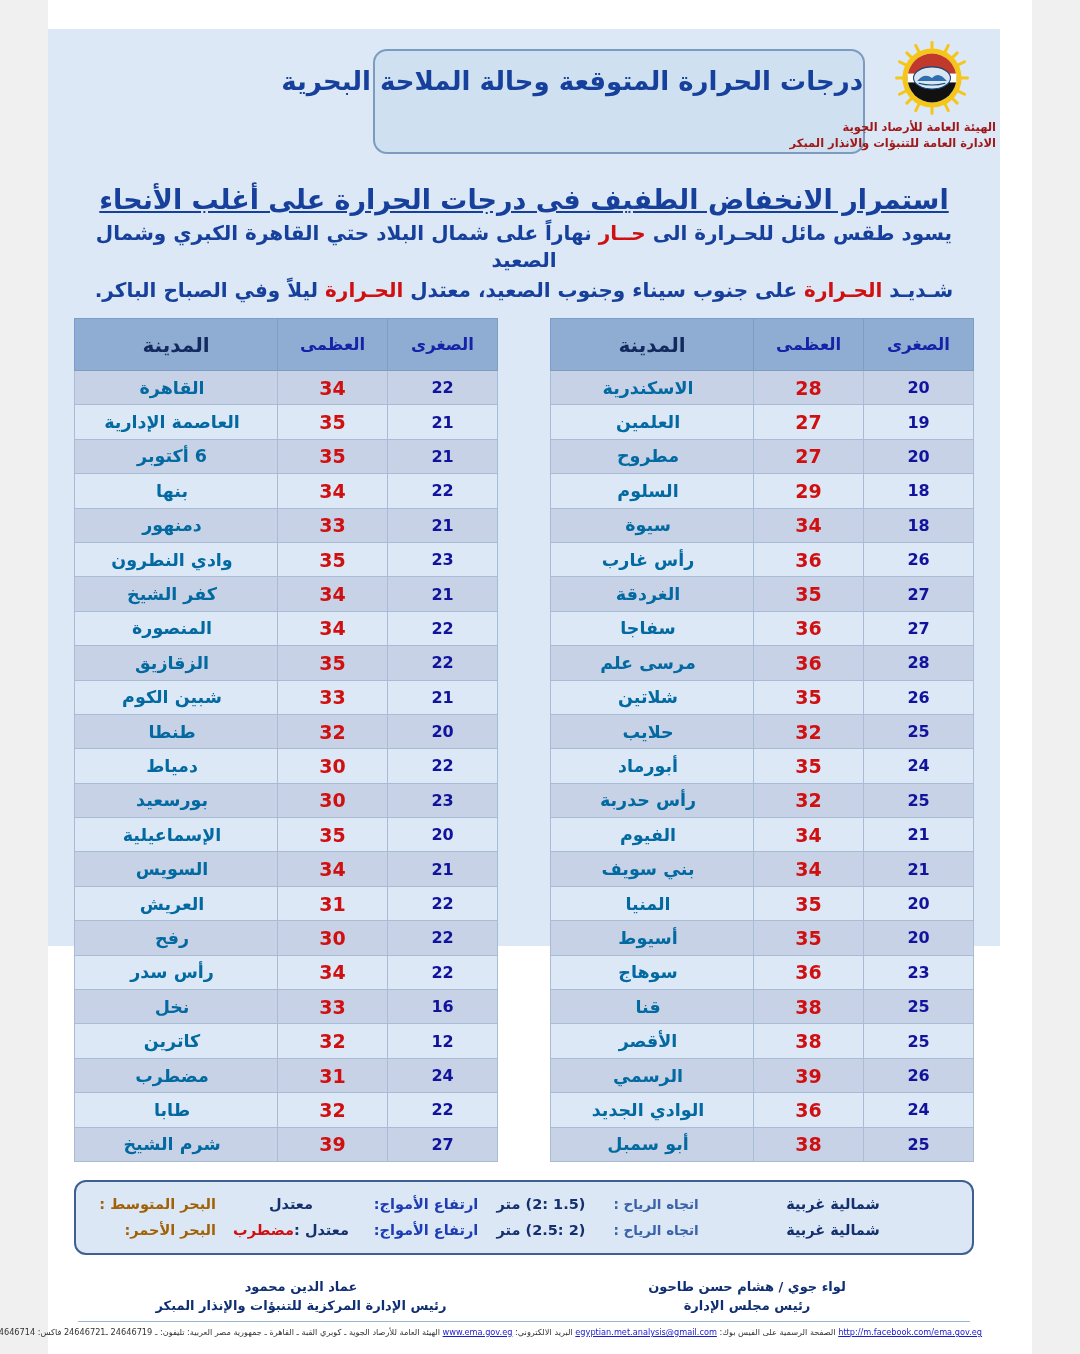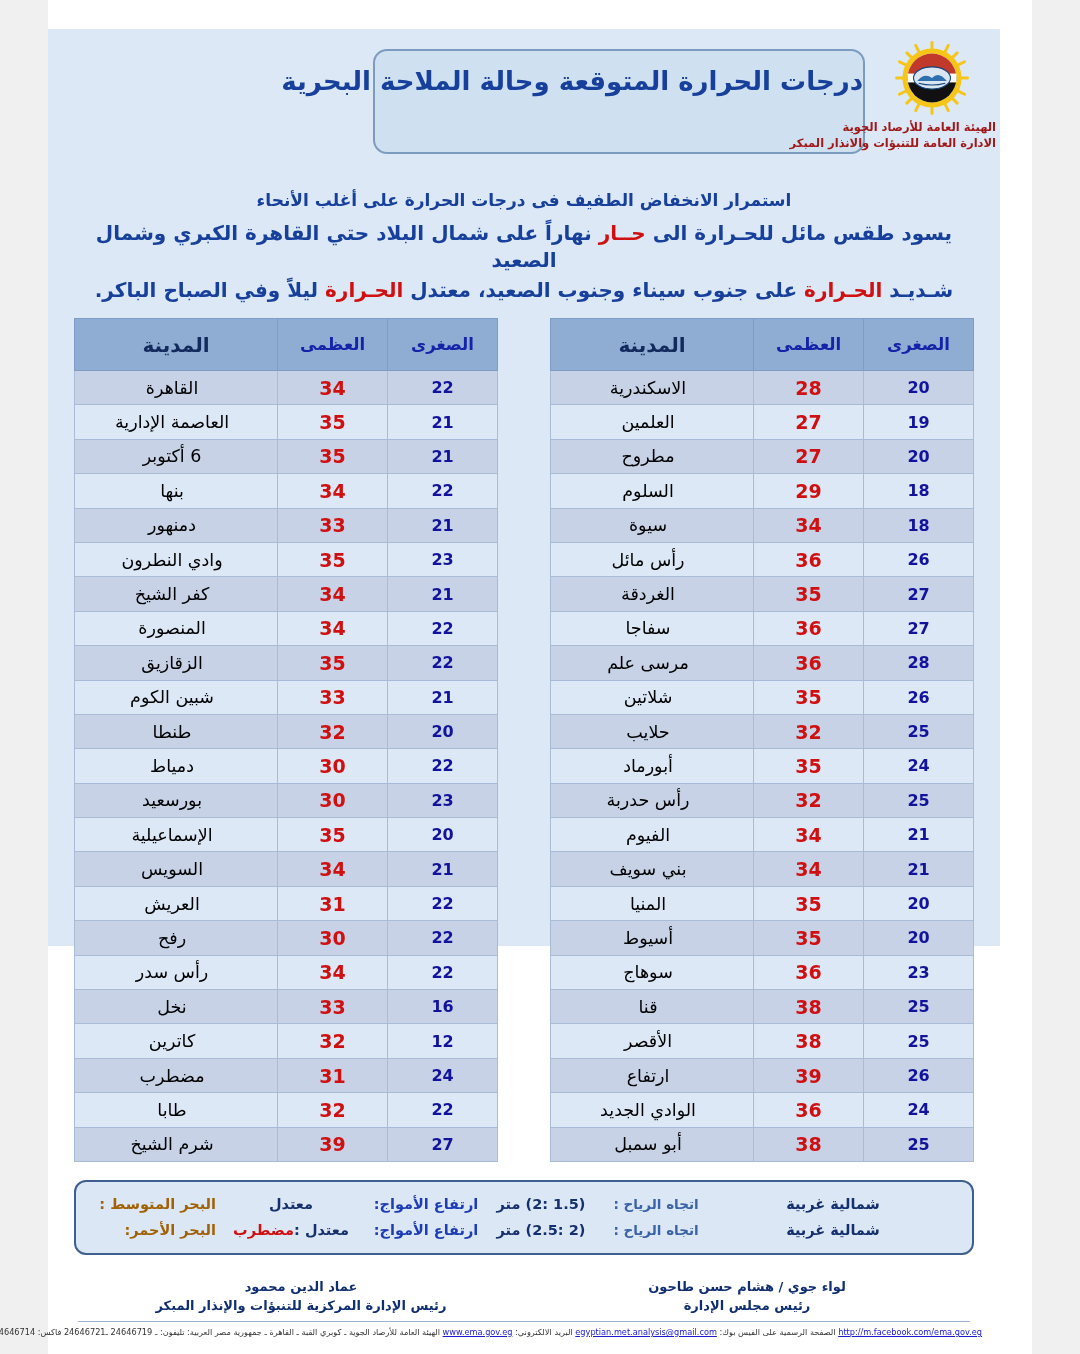--- a/index.html
+++ b/index.html
@@ -87,23 +87,24 @@
     white-space: nowrap;
   }
 
   
   .subtitle {
     text-align: center;
     padding: 4px 20px 0 20px;
   }
   .sub-main {
     color: #16409b;
-    font-size: 17px;
+    font-size: 27px;
     font-weight: bold;
     line-height: 34px;
+    text-decoration: underline;
   }
   .sub-body {
     color: #16409b;
     font-size: 20px;
     font-weight: bold;
     line-height: 27px;
     padding: 3px 14px 0 14px;
   }
   .hot { color: #d01010; }
 
@@ -143,23 +144,23 @@
     font-weight: bold;
   }
   col.c-city { width: 48%; }
   col.c-max  { width: 26%; }
   col.c-min  { width: 26%; }
 
   tbody tr:nth-child(odd)  td { background: #c7d2e6; }
   tbody tr:nth-child(even) td { background: #dde8f6; }
 
   td.city {
-    color: #000000;
+    color: #0369a1;
     font-size: 17.5px;
-    font-weight: normal;
+    font-weight: bold;
     padding-right: 8px;
   }
   td.max {
     color: #d01010;
     font-size: 19px;
     font-weight: bold;
   }
   td.min {
     color: #11139c;
     font-size: 16px;
@@ -314,21 +315,21 @@
                 <td class="city">السلوم</td>
               </tr>
               <tr>
                 <td class="min">18</td>
                 <td class="max">34</td>
                 <td class="city">سيوة</td>
               </tr>
               <tr>
                 <td class="min">26</td>
                 <td class="max">36</td>
-                <td class="city">رأس مائل</td>
+                <td class="city">رأس غارب</td>
               </tr>
               <tr>
                 <td class="min">27</td>
                 <td class="max">35</td>
                 <td class="city">الغردقة</td>
               </tr>
               <tr>
                 <td class="min">27</td>
                 <td class="max">36</td>
                 <td class="city">سفاجا</td>
@@ -389,21 +390,21 @@
                 <td class="city">قنا</td>
               </tr>
               <tr>
                 <td class="min">25</td>
                 <td class="max">38</td>
                 <td class="city">الأقصر</td>
               </tr>
               <tr>
                 <td class="min">26</td>
                 <td class="max">39</td>
-                <td class="city">ارتفاع</td>
+                <td class="city">الرسمي</td>
               </tr>
               <tr>
                 <td class="min">24</td>
                 <td class="max">36</td>
                 <td class="city">الوادي الجديد</td>
               </tr>
               <tr>
                 <td class="min">25</td>
                 <td class="max">38</td>
                 <td class="city">أبو سمبل</td>

